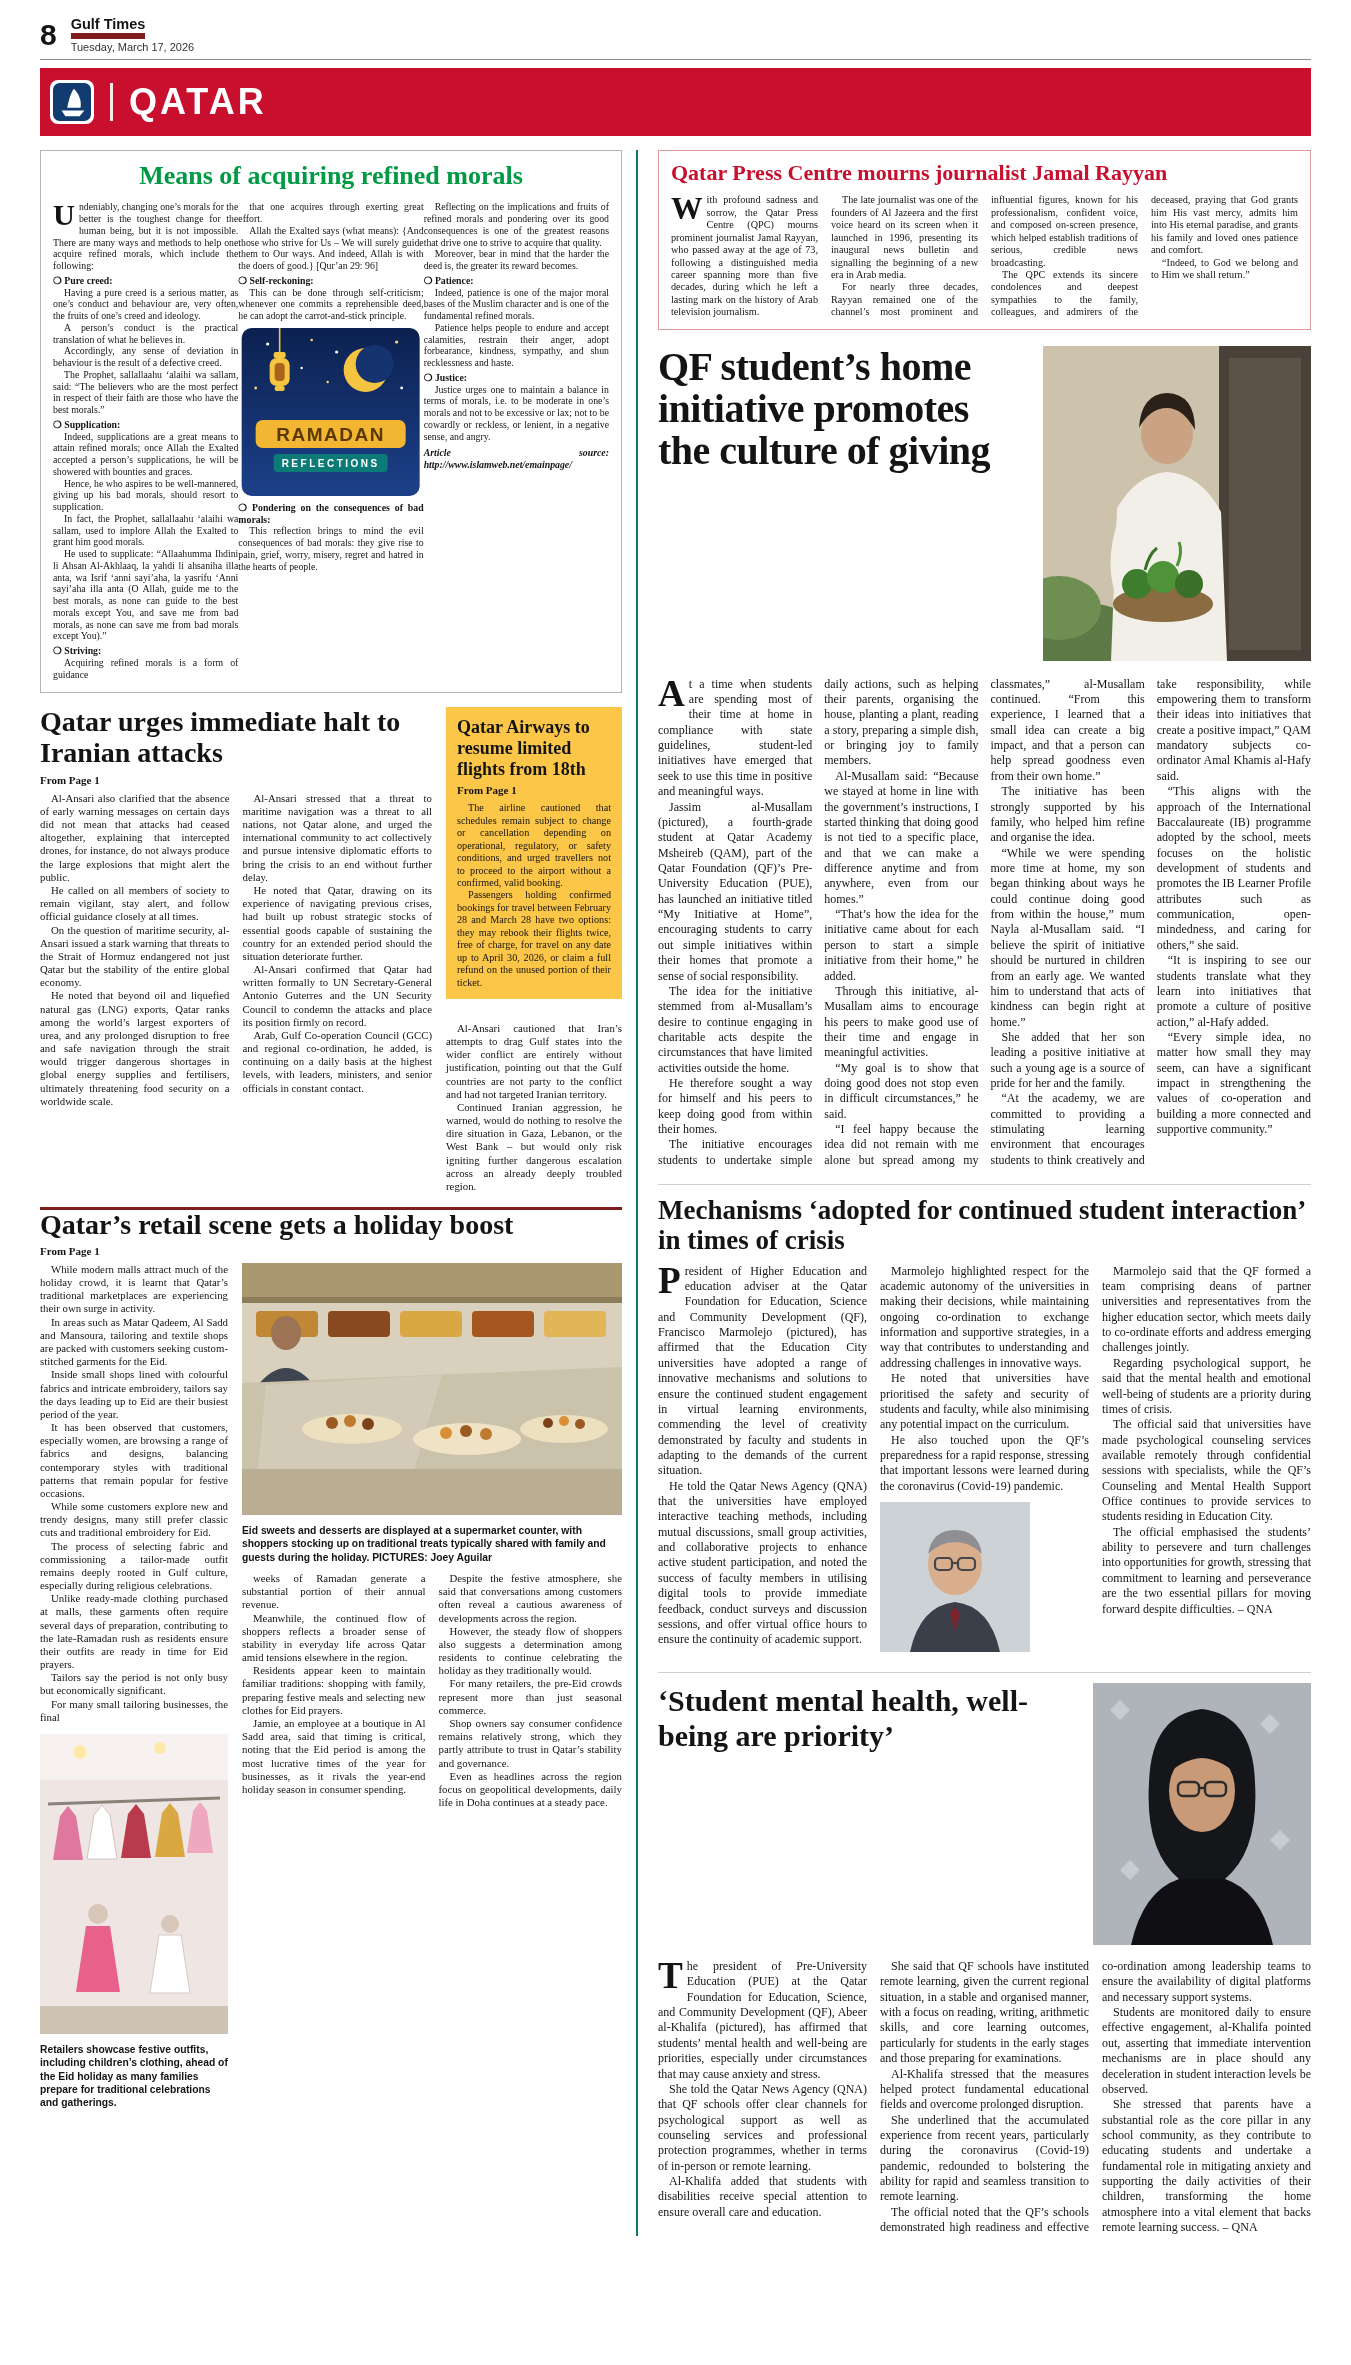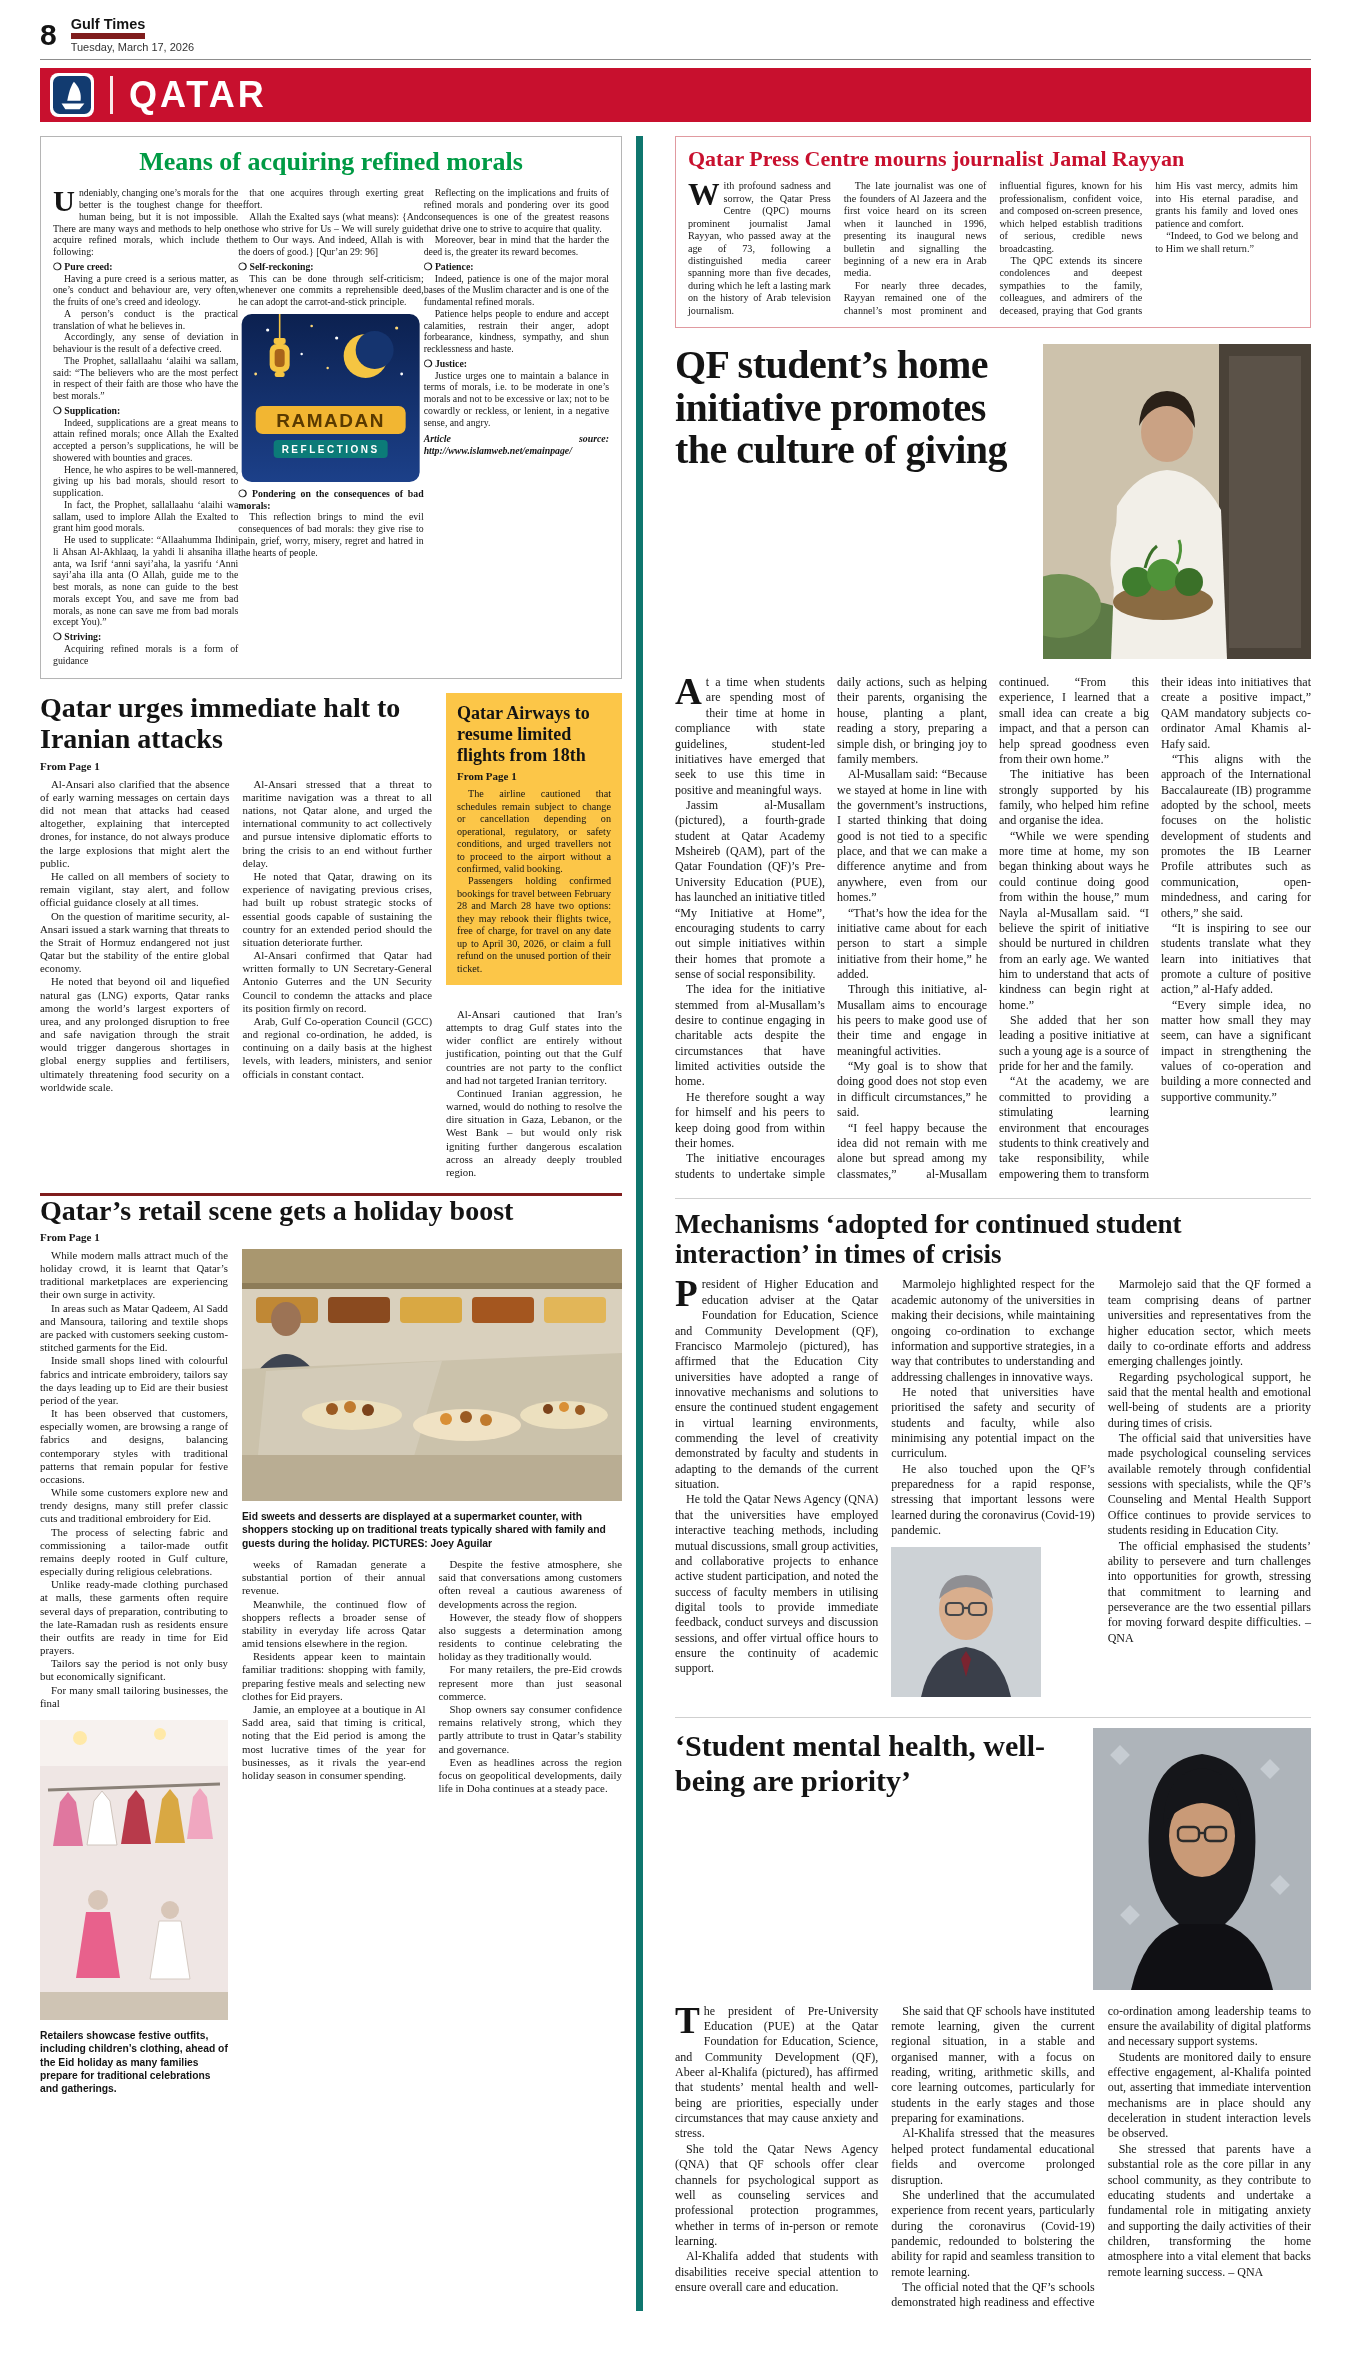--- a/index.html
+++ b/index.html
@@ -9,29 +9,29 @@
   }
   .page{padding:16px 40px 0}
 
   
   .masthead{display:flex;align-items:center;gap:14px;border-bottom:1px solid #8d8d8d;padding-bottom:6px}
   .pnum{font-size:30px;font-weight:bold;font-family:"Liberation Sans",sans-serif;line-height:1}
   .mast-meta{display:flex;flex-direction:column;line-height:1.15}
   .paper{font-family:"Liberation Sans",sans-serif;font-weight:bold;font-size:14.5px;border-bottom:6px solid #7f1d1d;align-self:flex-start}
   .date{font-family:"Liberation Sans",sans-serif;font-size:11px;color:#333;margin-top:2px}
 
-  .section-bar{margin-top:8px;height:54px;background:#c8102e;display:flex;align-items:center;gap:16px;padding-left:10px}
+  .section-bar{margin-top:8px;height:68px;background:#c8102e;display:flex;align-items:center;gap:16px;padding-left:10px}
   .logo{width:44px;height:44px;background:#fff;border-radius:8px;display:flex;align-items:center;justify-content:center;flex:none}
   .sep{width:3px;height:38px;background:#fff;opacity:.9}
   .section-title{color:#fff;font-family:"Liberation Sans",sans-serif;font-size:36px;font-weight:bold;letter-spacing:3px;line-height:1}
 
   
   .content{display:flex;gap:14px;margin-top:14px}
   .col-left{width:582px;flex:none}
-  .col-right{flex:1;border-left:7px solid #0f766e;padding-left:32px;min-width:0}
+  .col-right{flex:1;border-left:2px solid #0f766e;padding-left:20px;min-width:0}
 
   
   .paras p{margin:0;text-indent:11px;text-align:justify;hyphens:auto}
   .paras p.sub{font-weight:bold;text-indent:0;margin-top:3px}
   .paras p.src{font-weight:bold;font-style:italic;margin-top:5px;text-indent:0}
   .s-small p{font-size:9.8px;line-height:1.2}
   .s-mid p{font-size:10.8px;line-height:1.22}
   .s-midsm p{font-size:10.2px;line-height:1.22}
   .s-press p{font-size:10.2px;line-height:1.22}
   .s-large p{font-size:12px;line-height:1.28}

